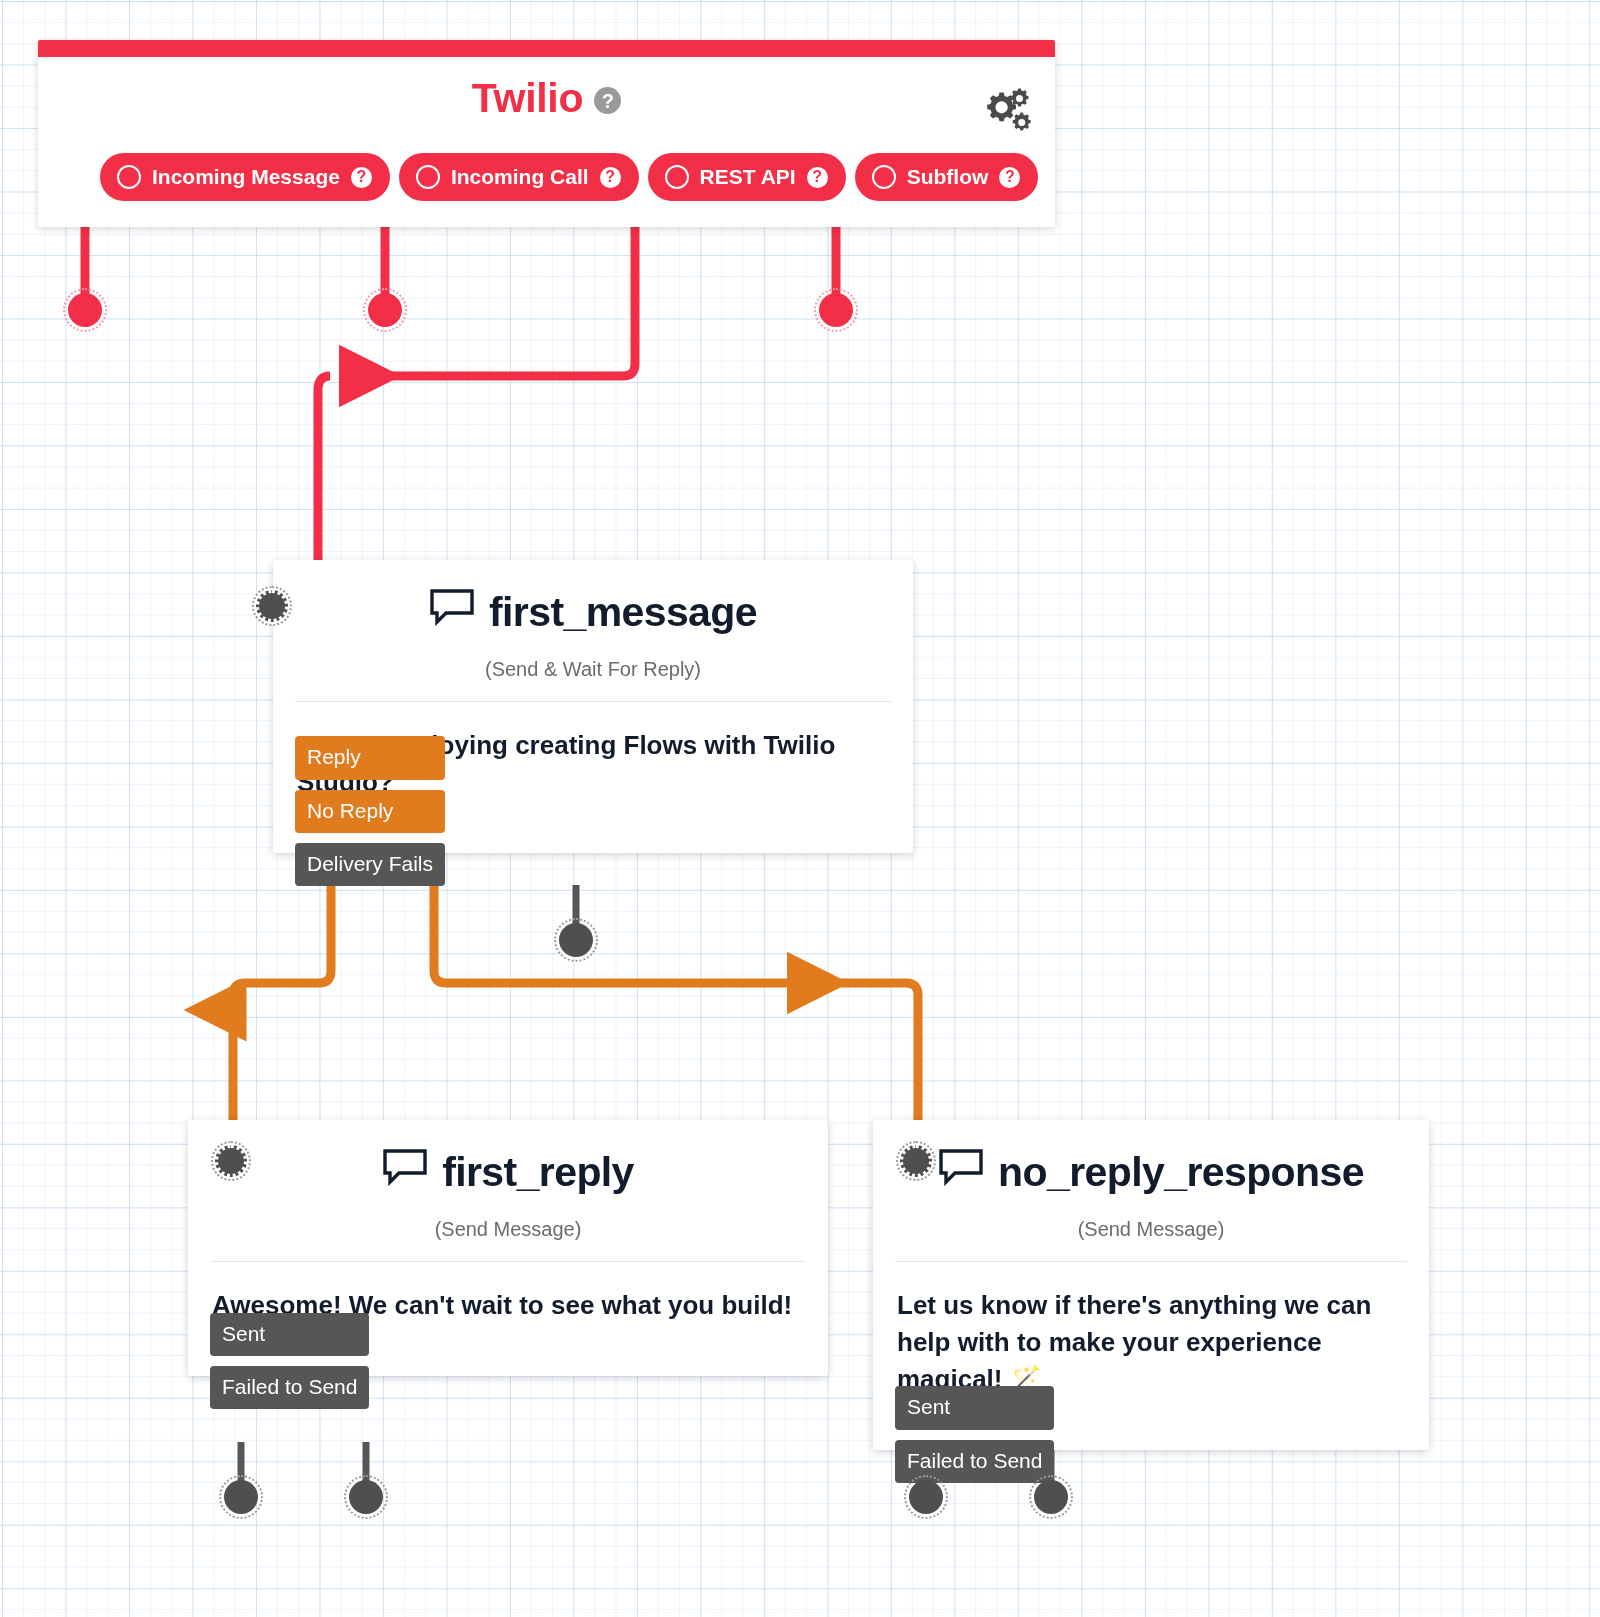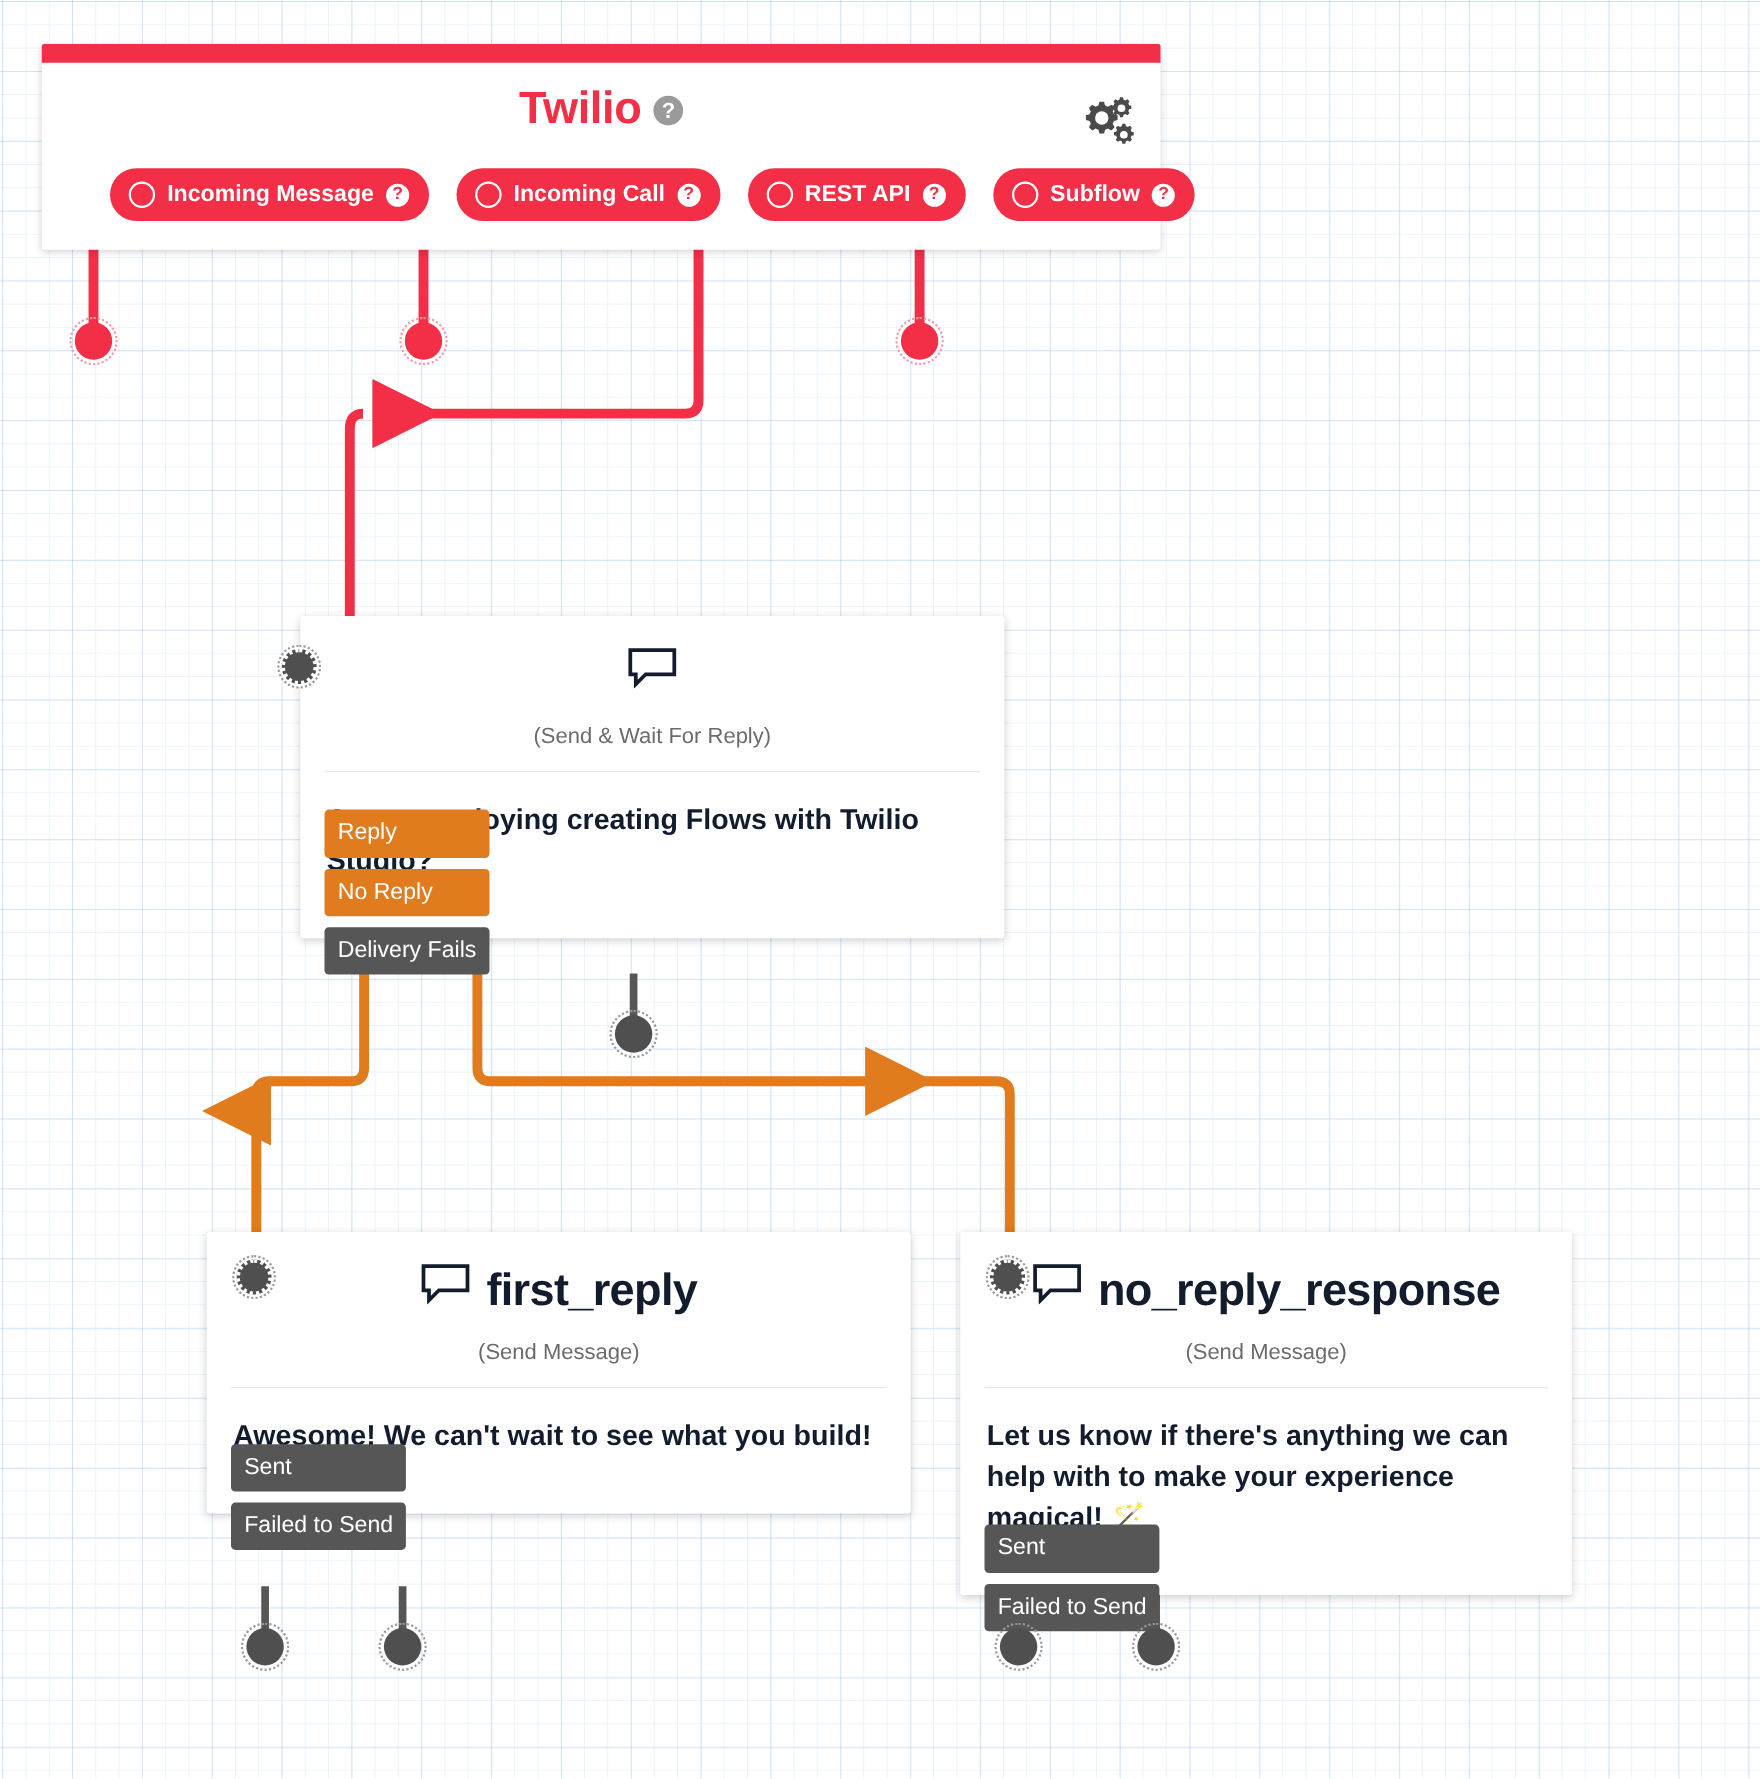--- a/index.html
+++ b/index.html
@@ -85,21 +85,21 @@
   .help-dot.small {
     width: 21px;
     height: 21px;
     font-size: 16px;
     background: #ffffff;
     color: #F22F46;
     top: 0;
   }
   .trigger-pills {
     display: flex;
-    gap: 25px;
+    gap: 9px;
     padding: 31px 0 0 62px;
   }
   .trigger-pill {
     display: flex;
     align-items: center;
     gap: 11px;
     background: #F22F46;
     color: #ffffff;
     border-radius: 27px;
     padding: 0 18px 0 17px;
@@ -312,20 +312,21 @@
 
   <div class="widget" style="left:273px; top:560px; width:640px;">
     <div class="input-dot" style="left:-17px; top:30px;"></div>
     <div class="widget-head">
       <div class="widget-title">
         <span class="bubble-icon">
           <svg width="46" height="38" viewBox="0 0 46 38" aria-hidden="true">
             <path d="M3,3 H43 V25 H17 L8,34 V25 H3 Z" fill="none" stroke="#121C2D" stroke-width="3.4" stroke-linejoin="miter"></path>
           </svg>
         </span>
+        <span>first_message</span>
       </div>
       <div class="widget-sub">(Send &amp; Wait For Reply)</div>
     </div>
     <div class="widget-divider"></div>
     <div class="widget-body">Are you enjoying creating Flows with Twilio Studio?</div>
     <div class="out-pills">
       <div class="out-pill orange">Reply</div>
       <div class="out-pill orange">No Reply</div>
       <div class="out-pill gray">Delivery Fails</div>
     </div>

